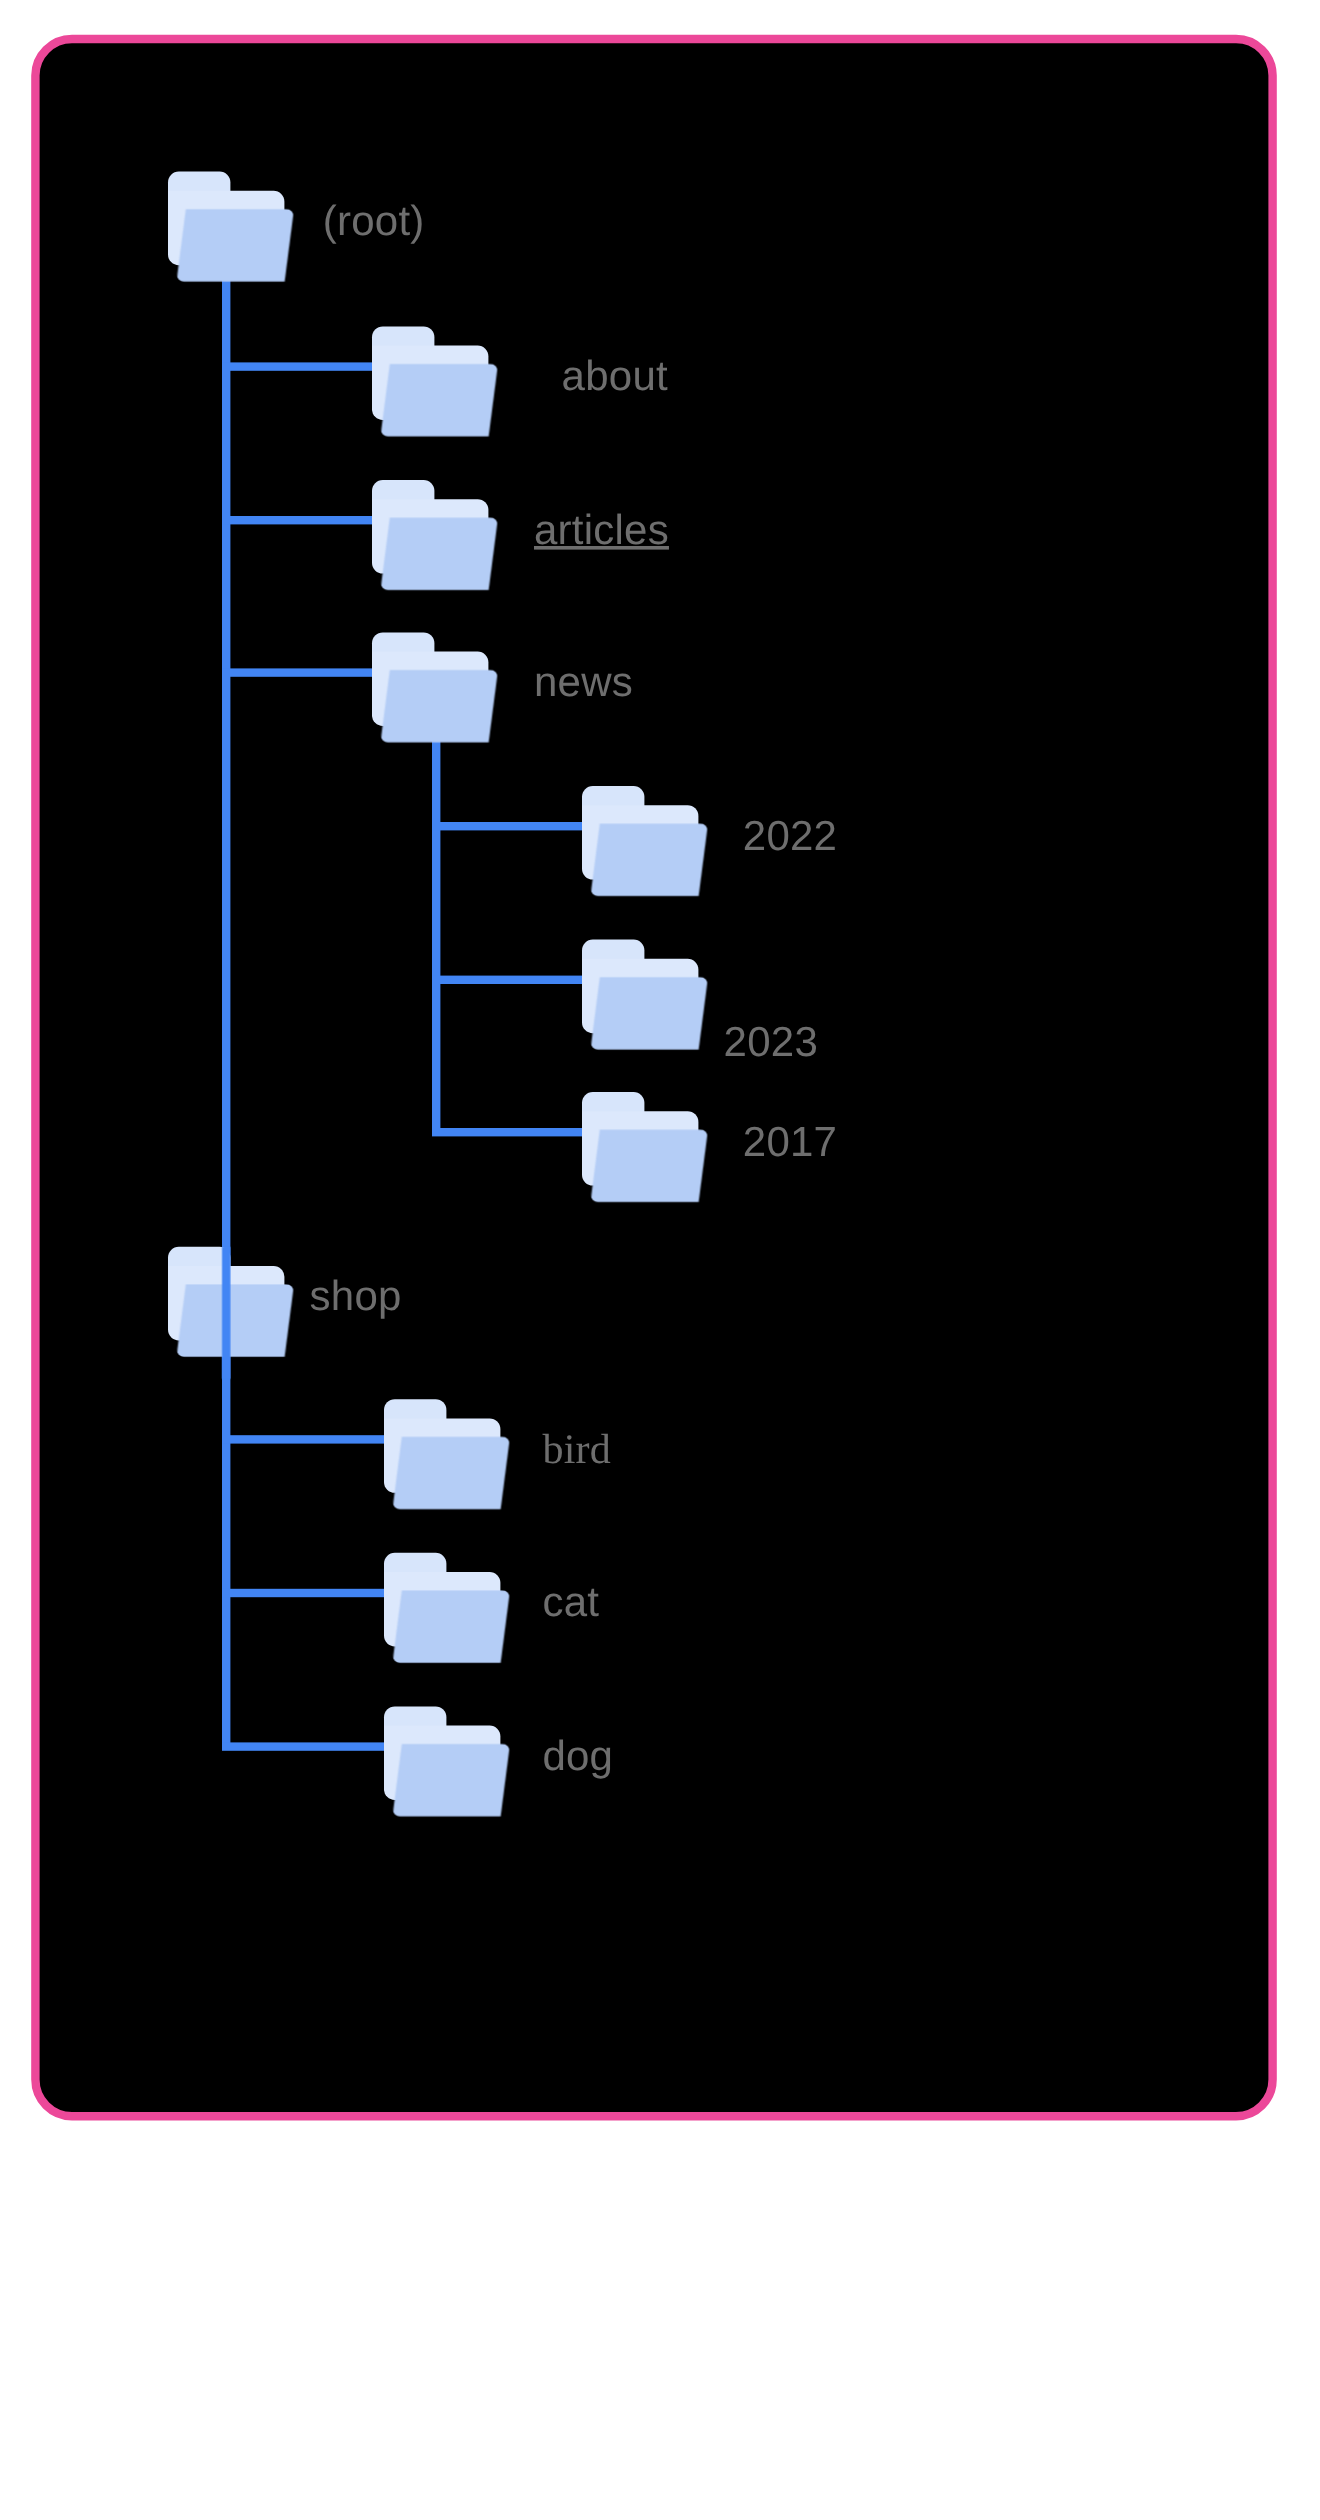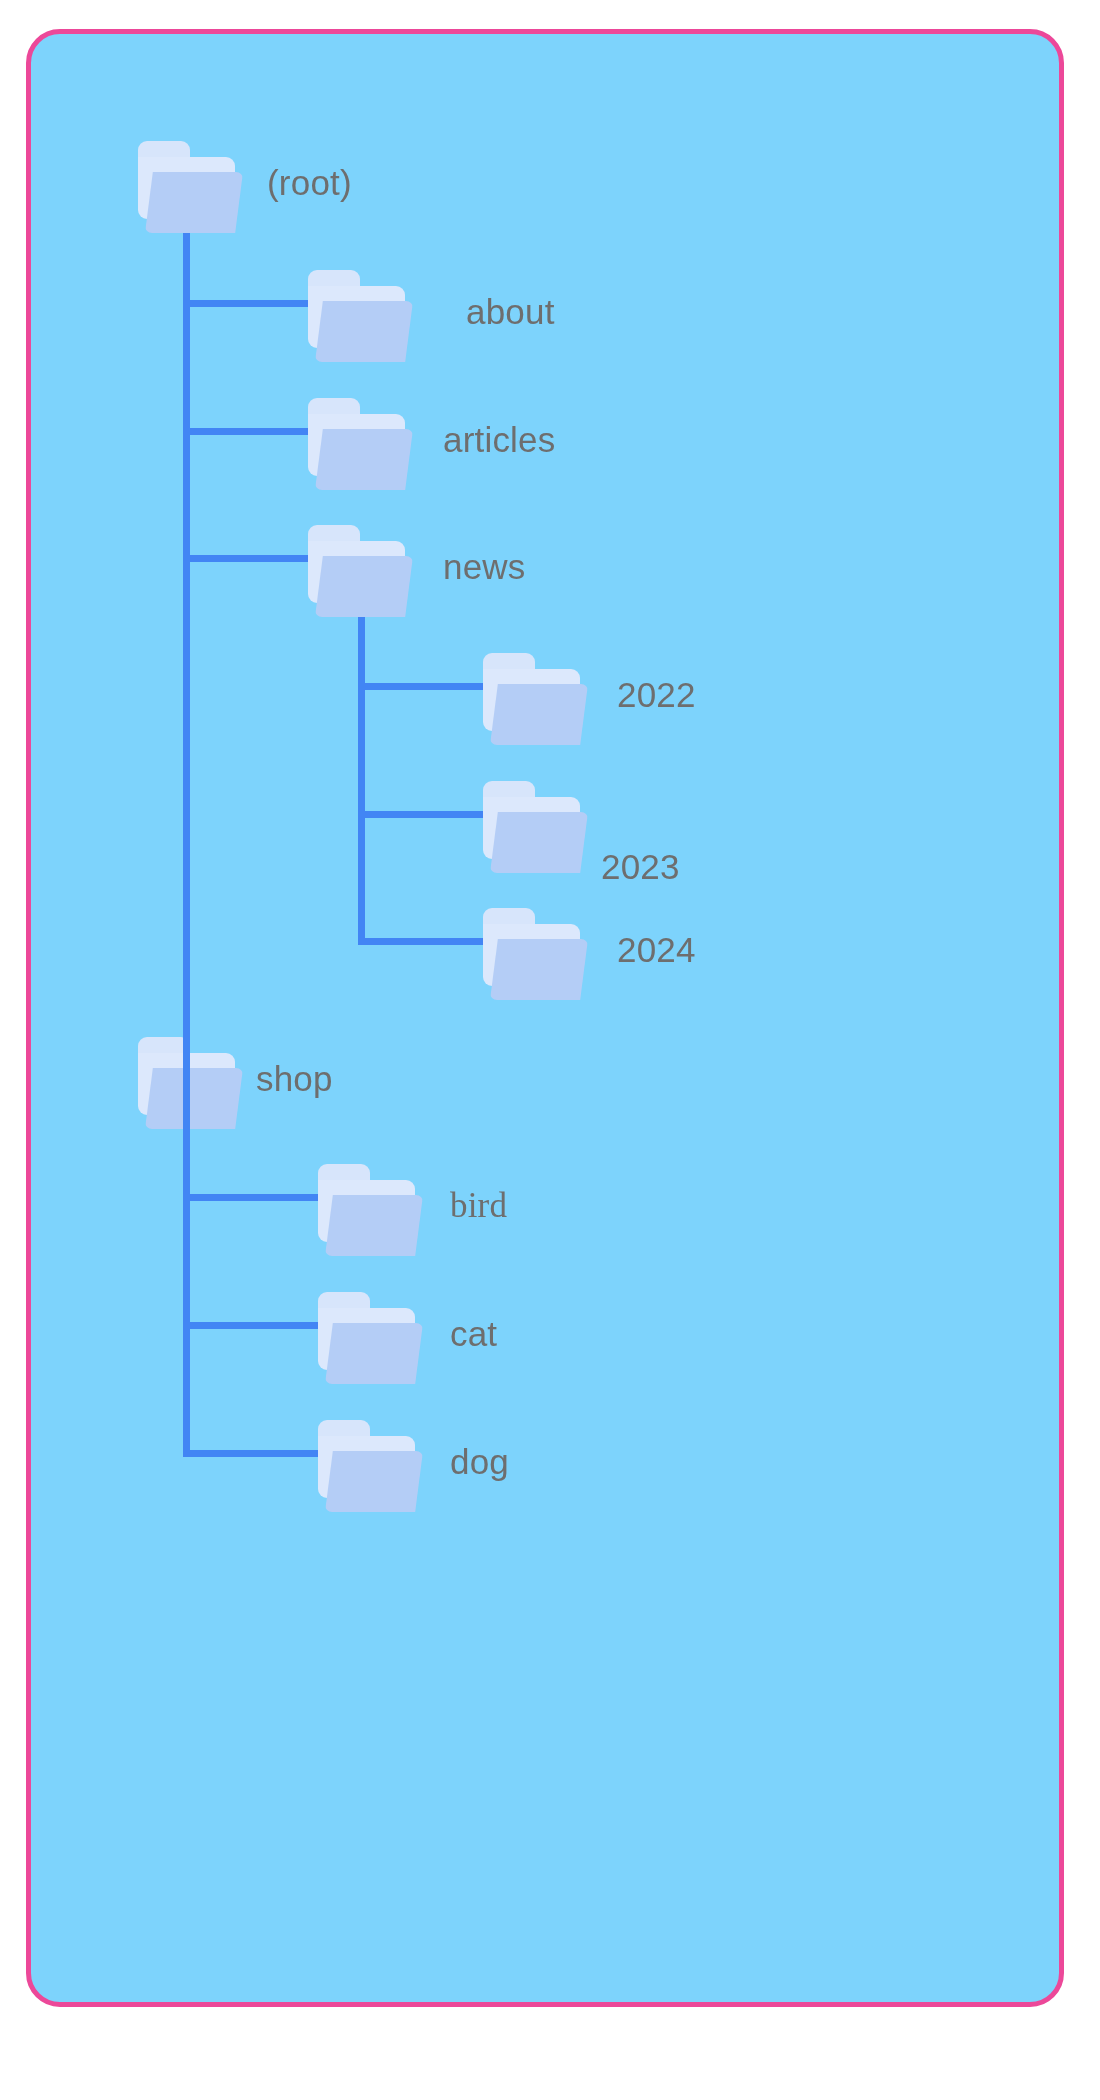--- a/index.html
+++ b/index.html
@@ -13,23 +13,23 @@
     font-family: "Liberation Sans", "DejaVu Sans", sans-serif;
     overflow: hidden;
   }
 
   
   #tree-card {
     position: absolute;
     left: 26px;
     top: 29px;
     width: 1038px;
-    height: 1978px;
-    background: #7dd3fc;
-    border: 5px solid #ec4899;
+    height: 1738px;
+    background: #000000;
+    border: 7px solid #ec4899;
     border-radius: 34px;
     box-sizing: border-box;
     overflow: hidden;
   }
 
   
   #diagram {
     position: absolute;
     left: 0;
     top: 0;
@@ -158,21 +158,21 @@
         </div>
         <div class="node-label" style="left:137px;margin-left:23px;">about</div>
       </div>
 
       <div class="node" style="left:275px; top:364px;">
         <div class="folder">
           <div class="fld-tab"></div>
             <div class="fld-body"></div>
             <div class="fld-front"></div>
         </div>
-        <div class="node-label" style="left:137px;">articles</div>
+        <div class="node-label" style="left:137px;text-decoration:underline;">articles</div>
       </div>
 
       <div class="node" style="left:275px; top:491px;">
         <div class="folder">
           <div class="fld-tab"></div>
             <div class="fld-body"></div>
             <div class="fld-front"></div>
         </div>
         <div class="node-label" style="left:137px;">news</div>
       </div>
@@ -194,21 +194,21 @@
         </div>
         <div class="node-label" style="left:120px;margin-top:44px;">2023</div>
       </div>
 
       <div class="node" style="left:450px; top:874px;">
         <div class="folder">
           <div class="fld-tab"></div>
             <div class="fld-body"></div>
             <div class="fld-front"></div>
         </div>
-        <div class="node-label" style="left:136px;">2024</div>
+        <div class="node-label" style="left:136px;">2017</div>
       </div>
 
       <div class="node" style="left:105px; top:1003px;">
         <div class="folder">
           <div class="fld-tab"></div>
             <div class="fld-body"></div>
             <div class="fld-front"></div>
         </div>
         <div class="node-label" style="left:120px;">shop</div>
       </div>

